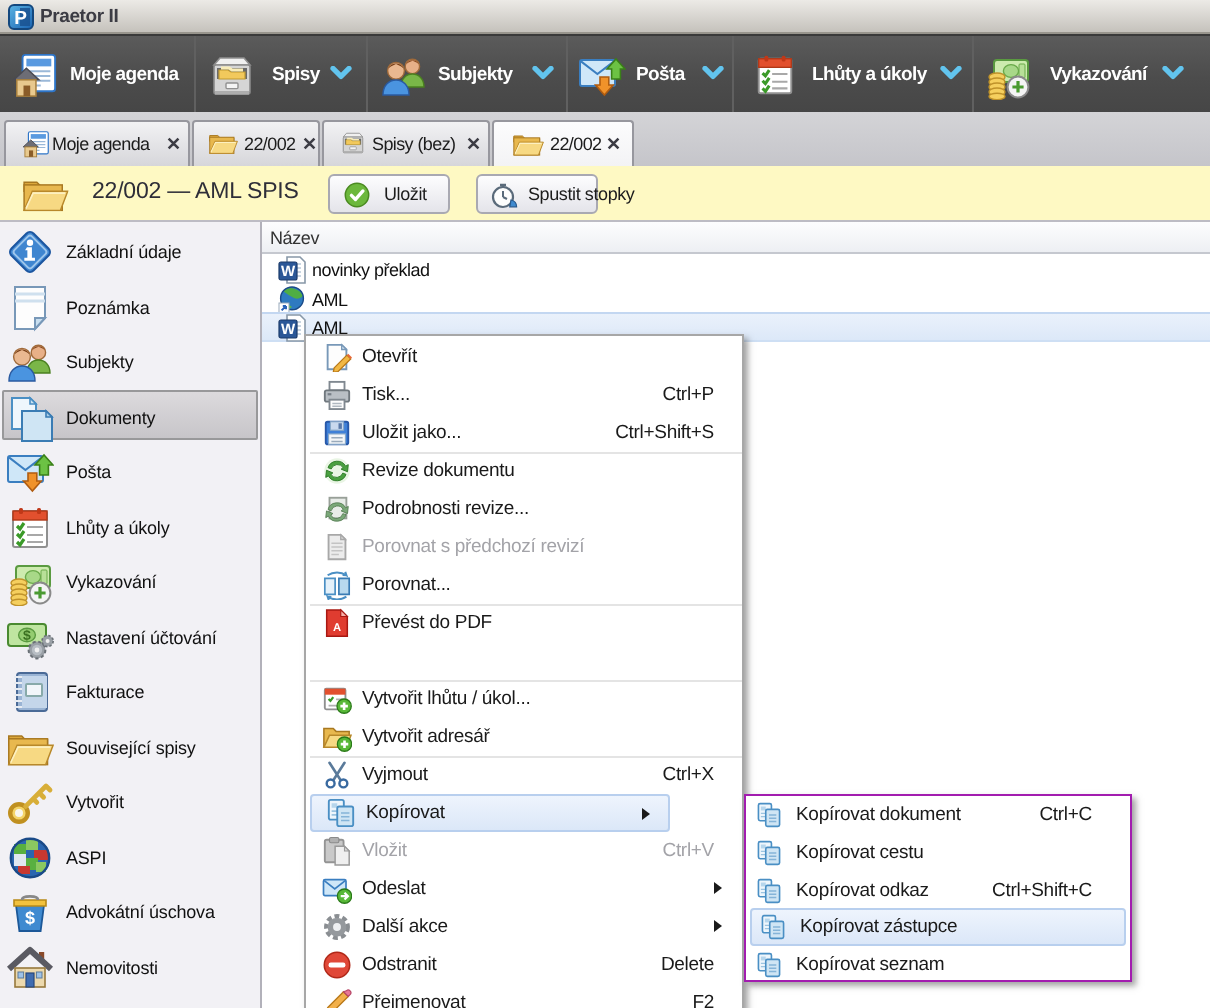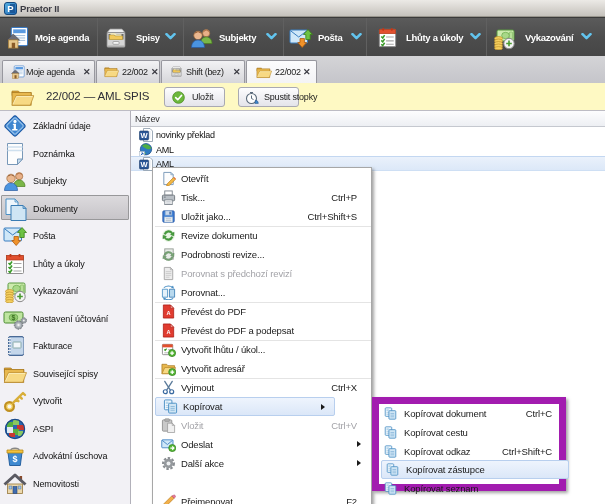--- a/index.html
+++ b/index.html
@@ -56,21 +56,21 @@
 .mrow .mlbl { position:absolute; left:27px; top:4px; font-size:9.5px; letter-spacing:-0.15px; color:#1a1a1a; white-space:nowrap; }
 .mrow .msc  { position:absolute; right:13px; top:4px; font-size:9.5px; letter-spacing:-0.15px; color:#1a1a1a; }
 .mrow .marr { position:absolute; right:9px; top:6px; width:0; height:0;
   border-left:4.5px solid #1a1a1a; border-top:3.5px solid transparent; border-bottom:3.5px solid transparent; }
 .mrow.dis .mlbl, .mrow.dis .msc { color:#a3a3a8; }
 .mrow.hl { background:linear-gradient(#eef4fd,#dbe7f8); border:1px solid #b8cfee; border-radius:2px; left:2px; width:180px; }
 .mrow.hl .mlbl { top:3px; } .mrow.hl .mico { top:1px; }
 .msep { position:absolute; left:2px; width:216px; height:1px; background:#e4e4e4; }
 
 #submenu { position:absolute; left:372px; top:397px; width:194px; height:94px; background:#fff;
-  border:7px solid #a21caf; box-shadow:2px 2px 3px rgba(90,90,90,0.55); }
+  border:1px solid #a21caf; box-shadow:2px 2px 3px rgba(90,90,90,0.55); }
 .srow { position:absolute; left:1px; width:190px; height:19px; }
 .srow .mico { left:4px; top:3px; width:13px; height:13px; }
 .srow .mlbl { position:absolute; left:24px; top:4px; font-size:9.5px; letter-spacing:-0.15px; color:#1a1a1a; white-space:nowrap; }
 .srow .msc  { position:absolute; right:18px; top:4px; font-size:9.5px; letter-spacing:-0.15px; color:#1a1a1a; }
 .srow.hl { background:linear-gradient(#eef4fd,#dbe7f8); border:1px solid #b8cfee; border-radius:2px; left:2px; width:188px; }
 .srow.hl .mlbl { top:3px; } .srow.hl .mico { top:2px; }
 </style>
 </head>
 <body>
 <svg width="0" height="0" style="position:absolute">
@@ -407,21 +407,21 @@
     <svg style="left:7px;top:4px" width="15" height="13" viewBox="0 0 26 22">
         <use href="#i-folder"></use>
       </svg>
     <span class="lbl" style="left:25px">22/002</span>
       <span class="x" style="left:54px">✕</span>
   </div>
   <div class="tab" style="left:161px; width:84px">
     <svg style="left:8px;top:4px" width="13" height="13" viewBox="0 0 24 24">
         <use href="#i-spisy"></use>
       </svg>
-    <span class="lbl" style="left:24px">Shift (bez)</span>
+    <span class="lbl" style="left:24px">Spisy (bez)</span>
       <span class="x" style="left:71px">✕</span>
   </div>
   <div class="tab active" style="left:246px; width:71px">
     <svg style="left:9px;top:4px" width="16" height="14" viewBox="0 0 26 22">
         <use href="#i-folder"></use>
       </svg>
     <span class="lbl" style="left:28px">22/002</span>
       <span class="x" style="left:56px">✕</span>
   </div>
 </div>
@@ -601,26 +601,20 @@
         <use href="#m-cmp"></use>
       </svg>
       <span class="mlbl">Porovnat...</span>
     </div>
   <div class="mrow" style="top:134px">
       <svg class="mico">
         <use href="#m-pdf"></use>
       </svg>
       <span class="mlbl">Převést do PDF</span>
     </div>
-  <div class="mrow" style="top:153px">
-      <svg class="mico">
-        <use href="#m-pdf"></use>
-      </svg>
-      <span class="mlbl">Převést do PDF a podepsat</span>
-    </div>
   <div class="mrow" style="top:172px">
       <svg class="mico">
         <use href="#m-calplus"></use>
       </svg>
       <span class="mlbl">Vytvořit lhůtu / úkol...</span>
     </div>
   <div class="mrow" style="top:191px">
       <svg class="mico">
         <use href="#m-folderplus"></use>
       </svg>
@@ -653,20 +647,27 @@
       </svg>
       <span class="mlbl">Odeslat</span>
       <span class="marr"></span>
     </div>
   <div class="mrow" style="top:286px">
       <svg class="mico">
         <use href="#m-gear"></use>
       </svg>
       <span class="mlbl">Další akce</span>
       <span class="marr"></span>
+    </div>
+  <div class="mrow" style="top:305px">
+      <svg class="mico">
+        <use href="#m-del"></use>
+      </svg>
+      <span class="mlbl">Odstranit</span>
+      <span class="msc">Delete</span>
     </div>
   <div class="mrow" style="top:324px">
       <svg class="mico">
         <use href="#m-ren"></use>
       </svg>
       <span class="mlbl">Přejmenovat</span>
       <span class="msc">F2</span>
     </div>
   <div class="msep" style="top:58px"></div>
   <div class="msep" style="top:134px"></div>

